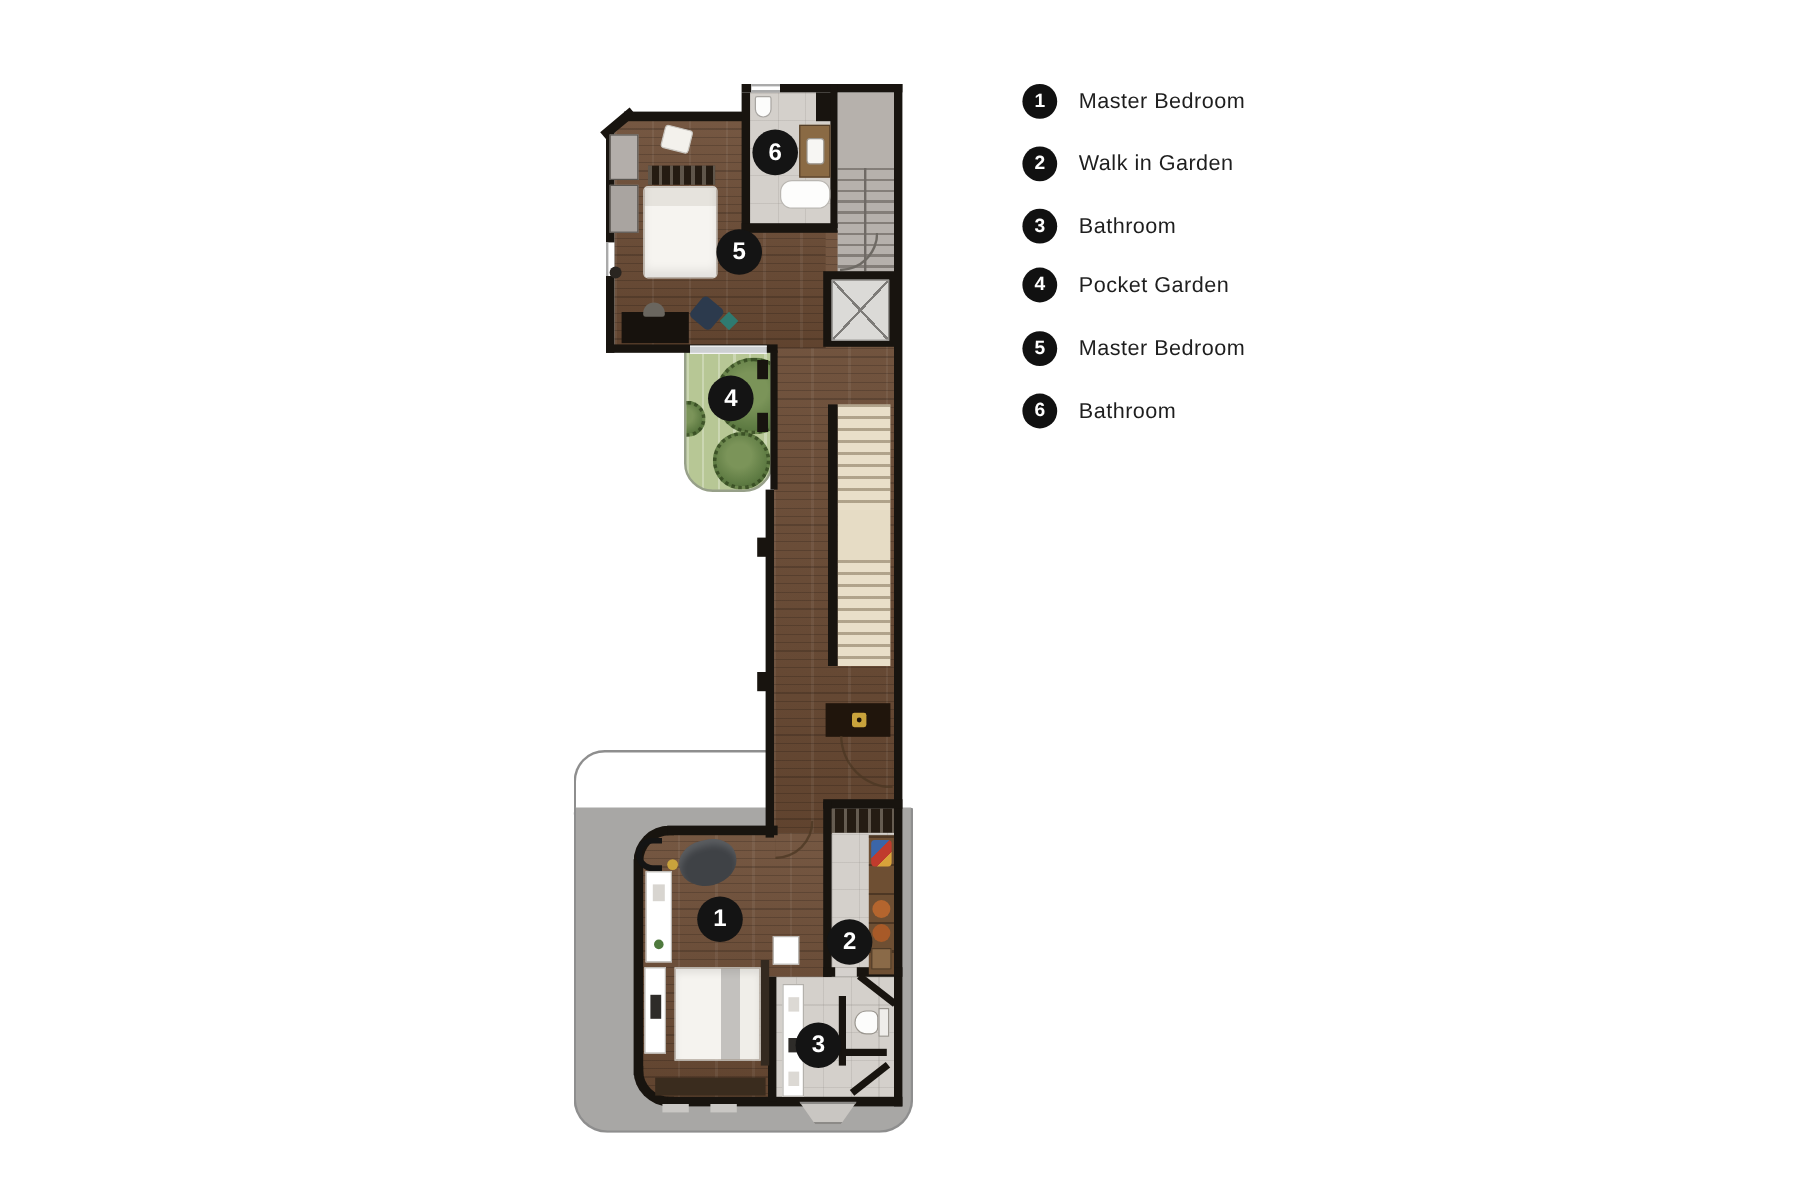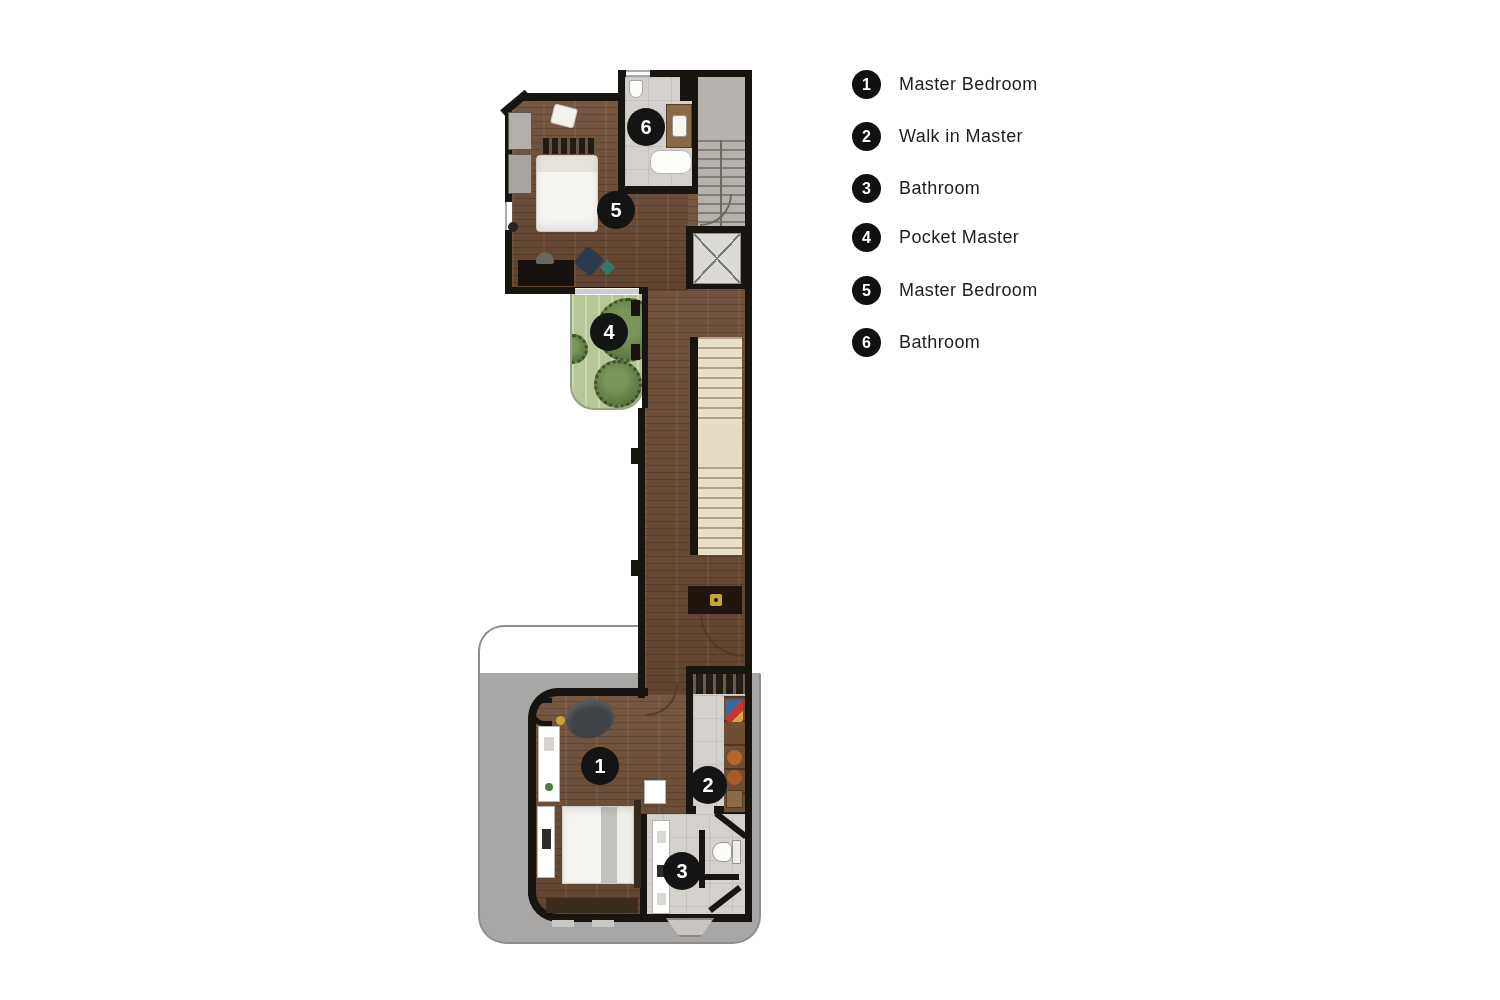--- a/index.html
+++ b/index.html
@@ -188,29 +188,29 @@
     <div class="marker" style="left:627px;top:108px;">6</div>
   </div>
 
   <div id="legend" class="abs" style="left:852px;top:0;width:320px;height:400px;">
     <div class="legend-row" style="left:0;top:70px;">
       <span class="legend-badge">1</span>
       <span class="legend-label">Master Bedroom</span>
     </div>
     <div class="legend-row" style="left:0;top:122px;">
       <span class="legend-badge">2</span>
-      <span class="legend-label">Walk in Master</span>
+      <span class="legend-label">Walk in Garden</span>
     </div>
     <div class="legend-row" style="left:0;top:174px;">
       <span class="legend-badge">3</span>
       <span class="legend-label">Bathroom</span>
     </div>
     <div class="legend-row" style="left:0;top:223px;">
       <span class="legend-badge">4</span>
-      <span class="legend-label">Pocket Master</span>
+      <span class="legend-label">Pocket Garden</span>
     </div>
     <div class="legend-row" style="left:0;top:276px;">
       <span class="legend-badge">5</span>
       <span class="legend-label">Master Bedroom</span>
     </div>
     <div class="legend-row" style="left:0;top:328px;">
       <span class="legend-badge">6</span>
       <span class="legend-label">Bathroom</span>
     </div>
   </div>

